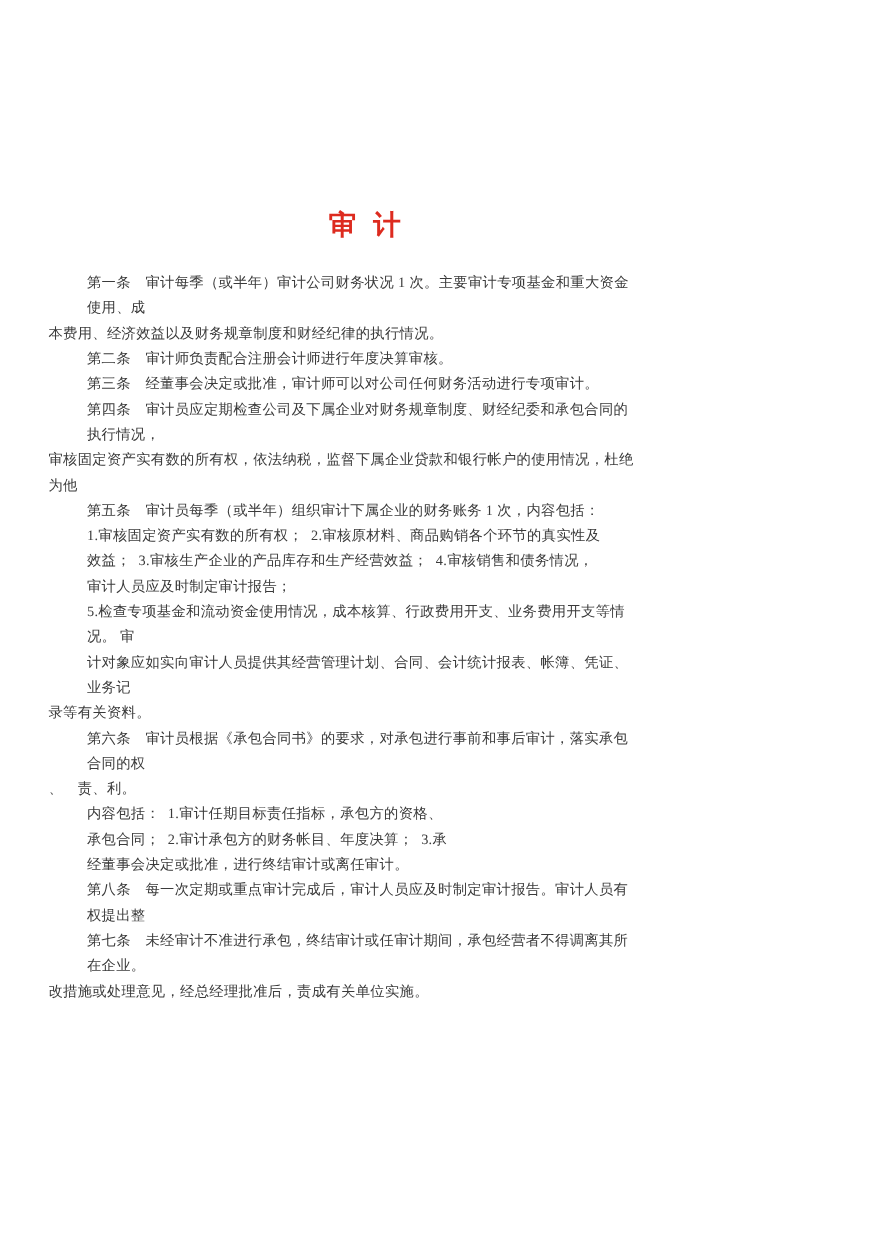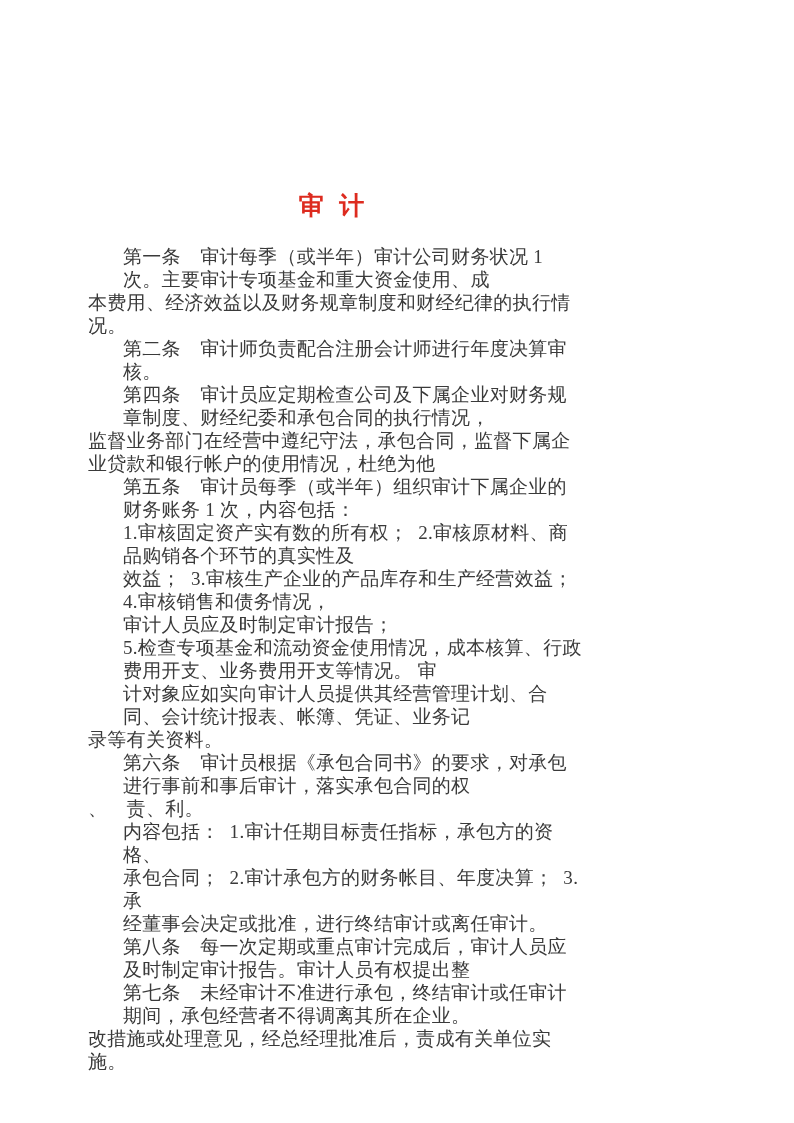--- a/index.html
+++ b/index.html
@@ -17,42 +17,43 @@
     padding-top: 192px;
     font-size: 25px;
     line-height: 28px;
     font-weight: bold;
     color: #dd2b1f;
     text-align: center;
     letter-spacing: 1px;
     white-space: pre;
   }
   .content {
-    margin: 25px 80px 0 88px;
-    font-size: 19px;
+    margin: 25px 80px 0 44px;
+    font-size: 13px;
     line-height: 23px;
     letter-spacing: 0.3px;
   }
   .line {
     white-space: pre-wrap;
     min-height: 23px;
   }
   .ind { padding-left: 35px; }
 </style>
 </head>
 <body>
 
 <div class="page">
   <h1 class="doc-title">审  计</h1>
   <div class="content">
     <div class="line ind">第一条　审计每季（或半年）审计公司财务状况 1 次。主要审计专项基金和重大资金使用、成</div>
     <div class="line">本费用、经济效益以及财务规章制度和财经纪律的执行情况。</div>
     <div class="line ind">第二条　审计师负责配合注册会计师进行年度决算审核。</div>
+    <div class="line ind">第三条　经董事会决定或批准，审计师可以对公司任何财务活动进行专项审计。</div>
     <div class="line ind">第四条　审计员应定期检查公司及下属企业对财务规章制度、财经纪委和承包合同的执行情况，</div>
-    <div class="line">监督业务部门在经营中遵纪守法，承包合同，监督下属企业贷款和银行帐户的使用情况，杜绝为他</div>
+    <div class="line">审核固定资产实有数的所有权，依法纳税，监督下属企业贷款和银行帐户的使用情况，杜绝为他</div>
     <div class="line ind">第五条　审计员每季（或半年）组织审计下属企业的财务账务 1 次，内容包括：</div>
     <div class="line ind">1.审核固定资产实有数的所有权；  2.审核原材料、商品购销各个环节的真实性及</div>
     <div class="line ind">效益；  3.审核生产企业的产品库存和生产经营效益；  4.审核销售和债务情况，</div>
     <div class="line ind">审计人员应及时制定审计报告；</div>
     <div class="line ind">5.检查专项基金和流动资金使用情况，成本核算、行政费用开支、业务费用开支等情况。 审</div>
     <div class="line ind">计对象应如实向审计人员提供其经营管理计划、合同、会计统计报表、帐簿、凭证、业务记</div>
     <div class="line">录等有关资料。</div>
     <div class="line ind">第六条　审计员根据《承包合同书》的要求，对承包进行事前和事后审计，落实承包合同的权</div>
     <div class="line">、　责、利。</div>
     <div class="line ind">内容包括：  1.审计任期目标责任指标，承包方的资格、</div>

